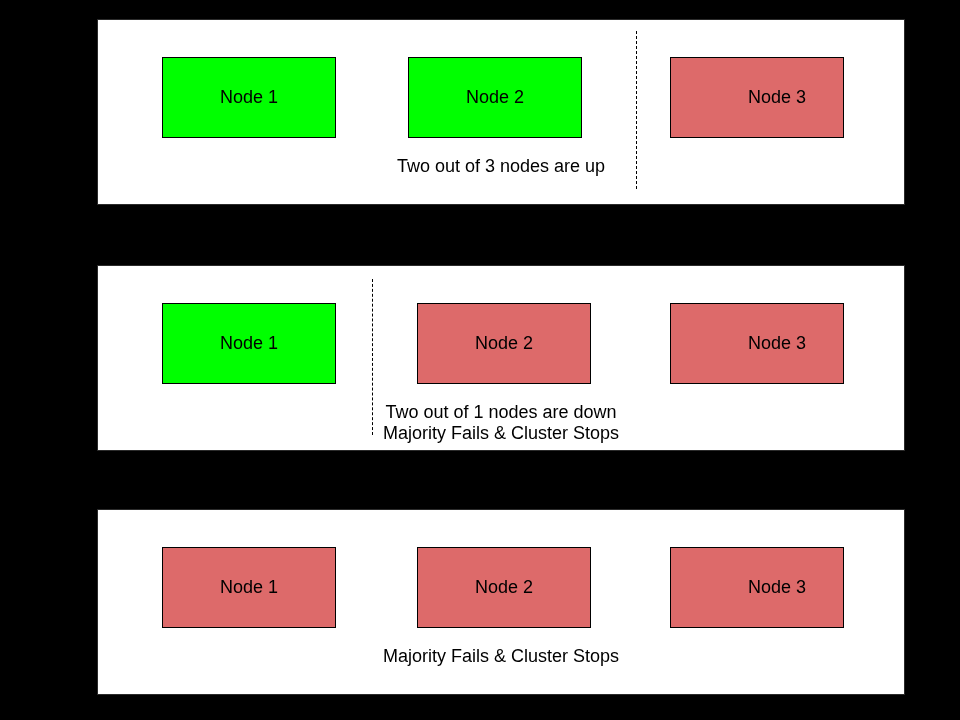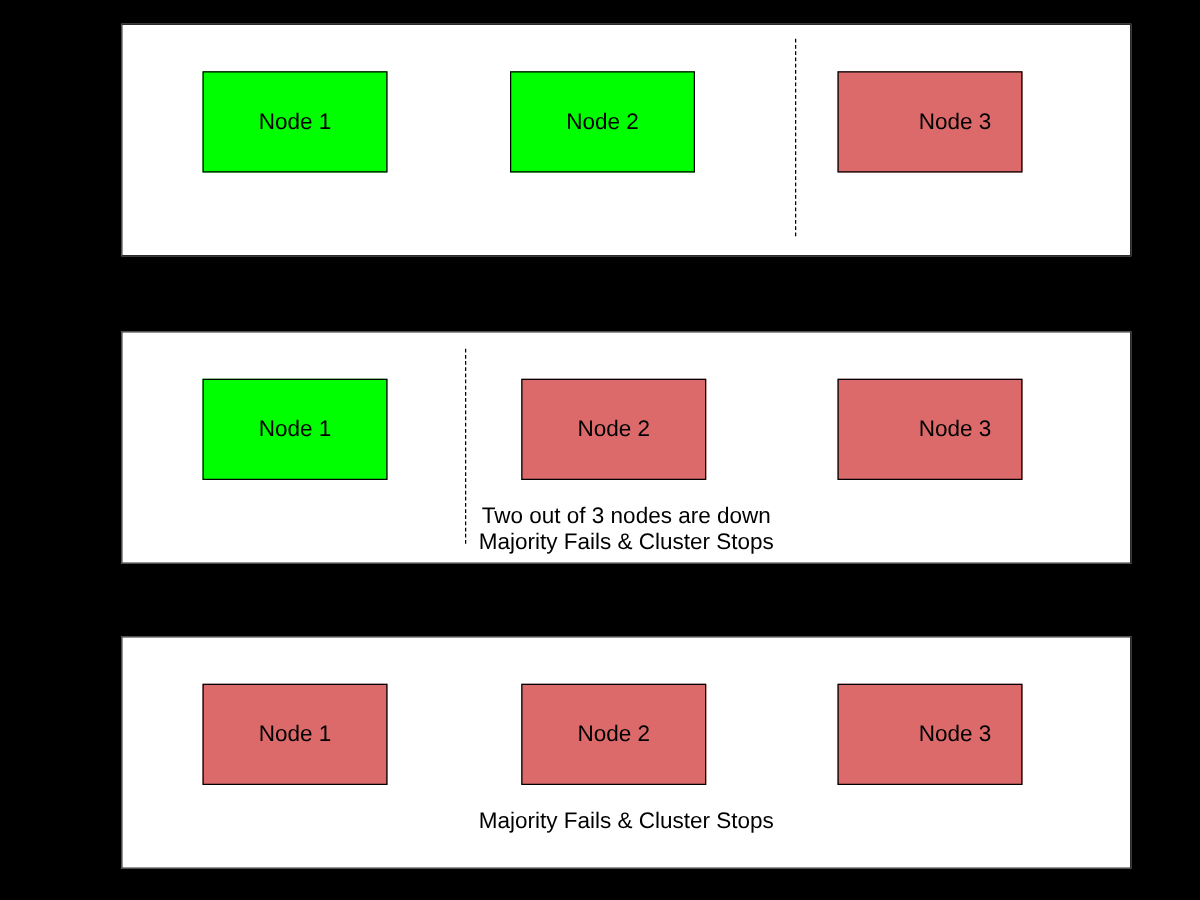--- a/index.html
+++ b/index.html
@@ -24,21 +24,21 @@
     border: 1px solid #2b2b2b;
     box-sizing: border-box;
   }
   .panel-1 { top: 19px; }
   .panel-2 { top: 265px; }
   .panel-3 { top: 509px; }
 
   .node {
     position: absolute;
     top: 37px;
-    width: 148px;
+    width: 174px;
     height: 81px;
     border: 1px solid #000000;
     box-sizing: border-box;
     display: flex;
     align-items: center;
     justify-content: center;
     font-size: 18px;
     color: #000000;
     white-space: nowrap;
   }
@@ -81,36 +81,37 @@
       <span>Node 1</span>
     </div>
     <div class="node pos-2 status-up">
       <span>Node 2</span>
     </div>
     <div class="node pos-3 status-down">
       <span>Node 3</span>
     </div>
     <div class="divider"></div>
     <div class="caption">
+      <span>Two out of 3 nodes are up</span>
     </div>
   </div>
 
   <div class="panel panel-2">
     <div class="node pos-1 status-up">
       <span>Node 1</span>
     </div>
     <div class="node pos-2 status-down">
       <span>Node 2</span>
     </div>
     <div class="node pos-3 status-down">
       <span>Node 3</span>
     </div>
     <div class="divider"></div>
     <div class="caption">
-      <span>Two out of 3 nodes are down</span>
+      <span>Two out of 1 nodes are down</span>
       <span>Majority Fails &amp; Cluster Stops</span>
     </div>
   </div>
 
   <div class="panel panel-3">
     <div class="node pos-1 status-down">
       <span>Node 1</span>
     </div>
     <div class="node pos-2 status-down">
       <span>Node 2</span>

